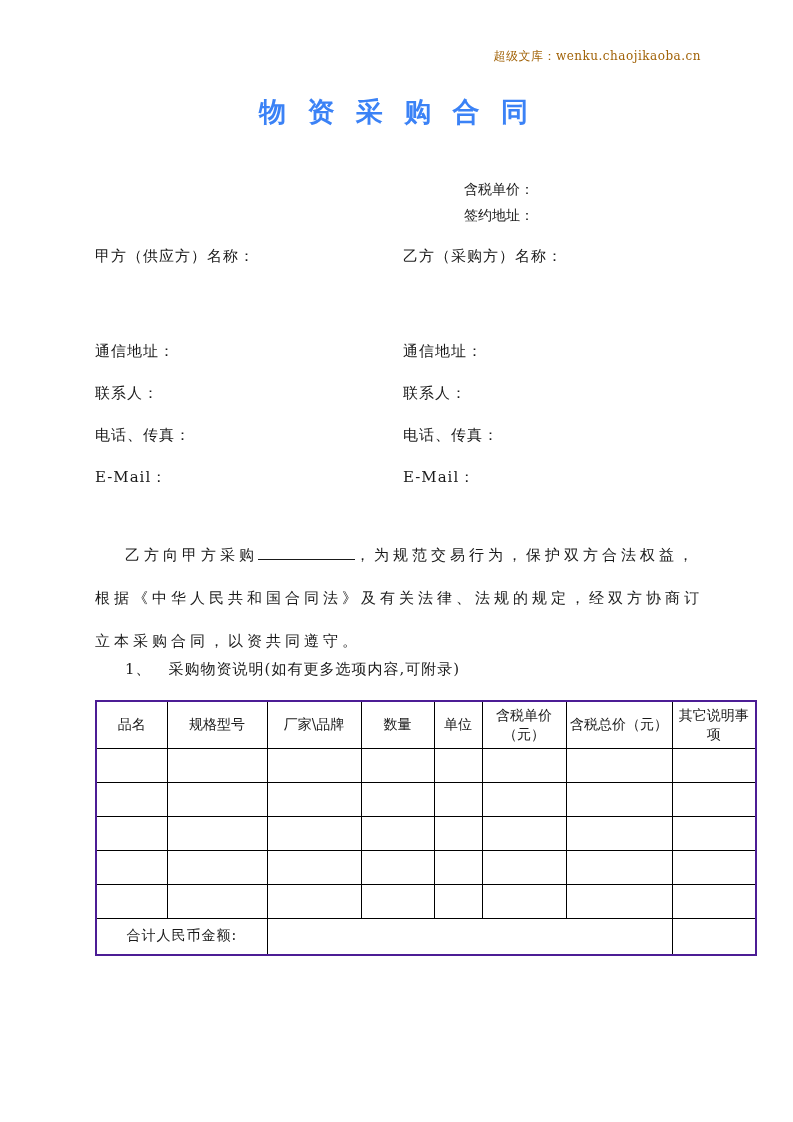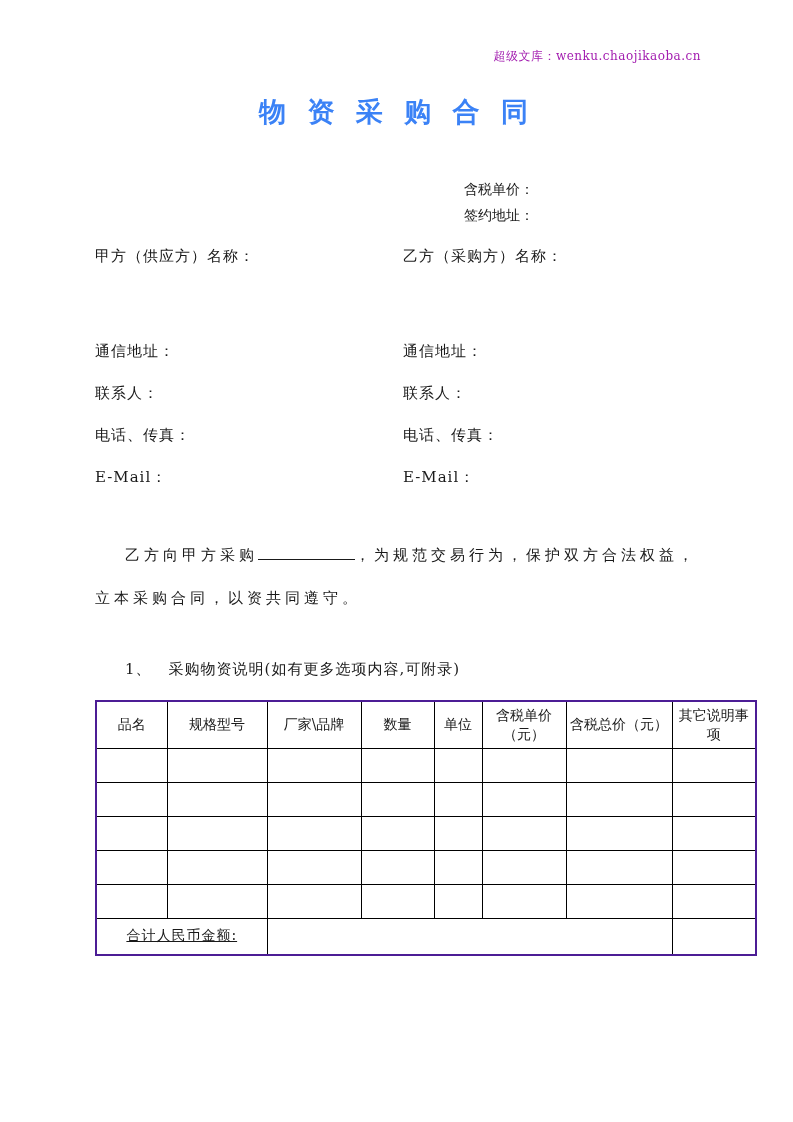--- a/index.html
+++ b/index.html
@@ -12,21 +12,21 @@
     font-family: "DejaVu Serif", "Liberation Serif", serif;
     color: #1a1a1a;
     overflow: hidden;
   }
   .watermark {
     position: absolute;
     top: 48px;
     right: 92px;
     font-size: 12px;
     letter-spacing: 0.5px;
-    color: #a21caf;
+    color: #a16207;
   }
   .doc-title {
     position: absolute;
     top: 94px;
     left: 0;
     width: 100%;
     text-align: center;
     font-size: 27px;
     font-weight: bold;
     letter-spacing: 6px;
@@ -97,21 +97,21 @@
     text-align: center;
     vertical-align: middle;
     font-weight: normal;
     overflow: hidden;
   }
   table.items { border: 2px solid #4c1d95; }
   tr.head-row   { height: 47px; }
   tr.head-row th { line-height: 19px; }
   tr.data-row   { height: 34px; }
   tr.total-row  { height: 36px; }
-  tr.grand-row  { height: 37px; text-decoration: underline; }
+  tr.grand-row  { height: 37px; }
   tr.grand-row td.grand-label { letter-spacing: 1px; }
 </style>
 </head>
 <body>
 
 <div class="page">
 
   <div class="watermark">超级文库：wenku.chaojikaoba.cn</div>
 
   <div class="doc-title">物 资 采 购 合 同</div>
@@ -140,20 +140,21 @@
       <span class="right-label">电话、传真：</span>
     </div>
     <div class="contact-row">
       <span>E-Mail：</span>
       <span class="right-label">E-Mail：</span>
     </div>
   </div>
 
   <div class="preamble">
     <div><span class="indent"></span><span>乙方向甲方采购</span><span class="blank-line"></span><span>，为规范交易行为，保护双方合法权益，</span></div>
+    <div>根据《中华人民共和国合同法》及有关法律、法规的规定，经双方协商订</div>
     <div>立本采购合同，以资共同遵守。</div>
   </div>
 
   <div class="section-heading">
     <span class="sec-num">1、</span><span>采购物资说明(如有更多选项内容,可附录)</span>
   </div>
 
   <table class="items">
     <colgroup>
       <col style="width:71px">

